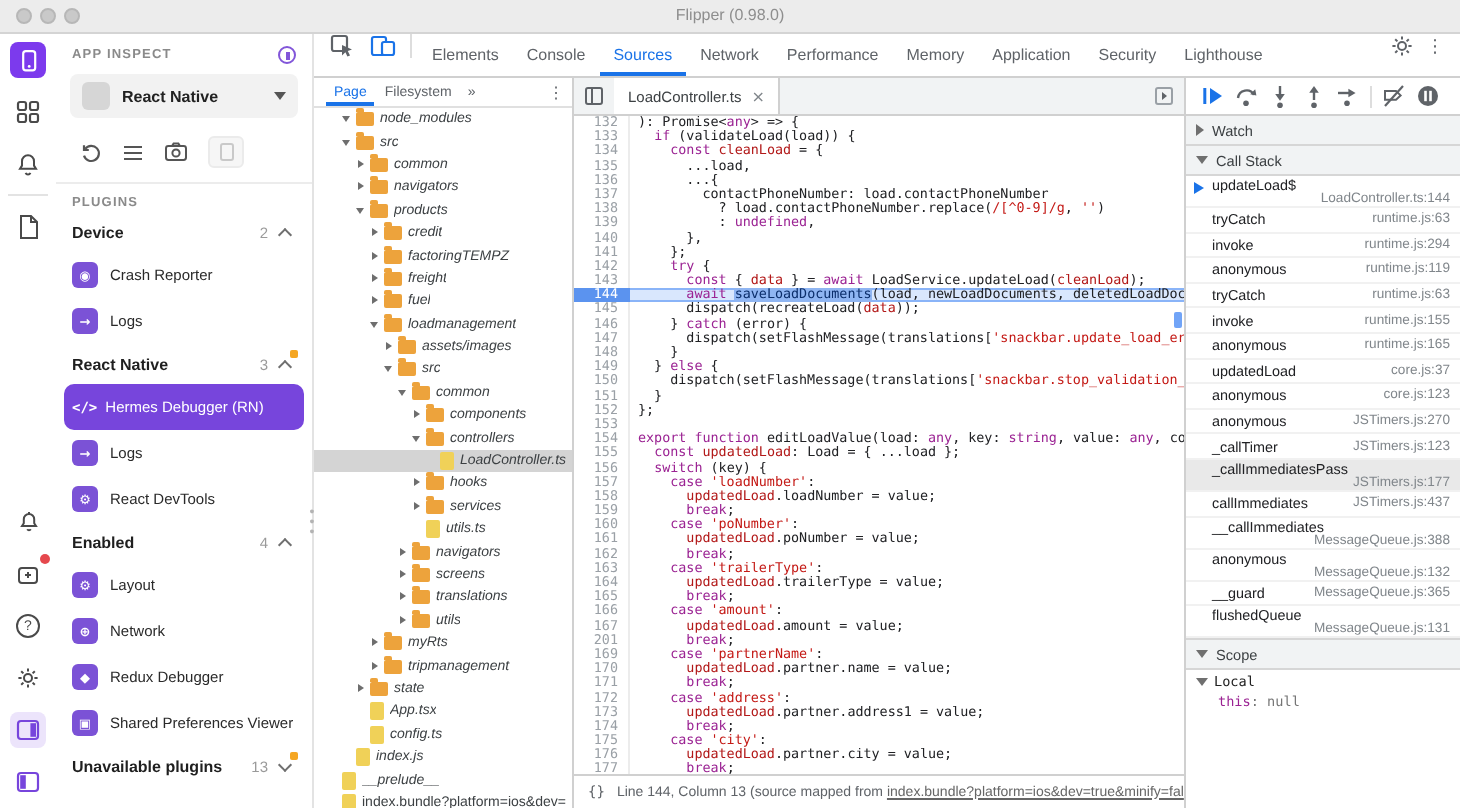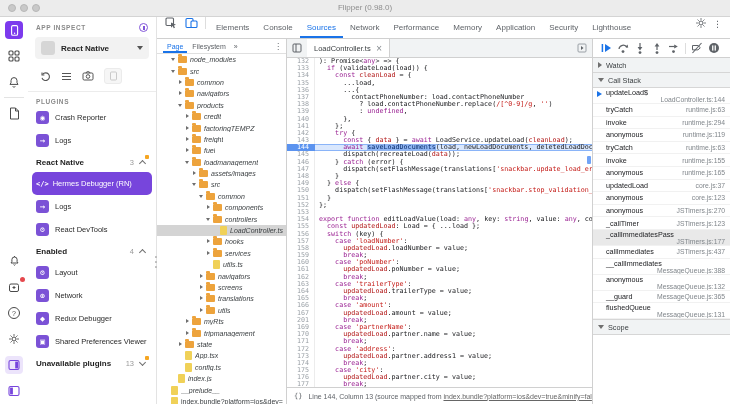--- a/index.html
+++ b/index.html
@@ -231,20 +231,26 @@
         </svg>
       </span>
     <span class="disbox">
         <svg width="9" height="10" viewBox="0 0 9 10" fill="none" stroke="#c9c9c9" stroke-width="1">
           <rect x="1.5" y="1" width="6" height="8" rx="1"></rect>
         </svg>
       </span>
   </div>
   <div class="plugins-lbl">PLUGINS</div>
   <div>
+    <div class="prow header">
+
+        <span class="plabel">Device</span>
+        <span class="pcount">2</span>
+        <span class="pcaret up"></span>
+      </div>
       <div class="prow item">
         <span class="pglyph">◉</span>
         <span class="plabel">Crash Reporter</span>
 
       </div>
       <div class="prow item">
         <span class="pglyph">→</span>
         <span class="plabel">Logs</span>
 
       </div>
@@ -888,15 +894,24 @@
           <div class="frame wrap">
 
             <span class="fname">flushedQueue</span>
             <span class="floc">MessageQueue.js:131</span>
           </div>
       </div>
       <div class="sect topline">
         <span class="scaret down"></span>
         <span>Scope</span>
       </div>
+      <div class="scopebody">
+        <div class="scope-row">
+          <span class="scaret down"></span>
+          <span>Local</span>
+        </div>
+        <div class="scope-this">
+          <span class="propname">this</span><span class="propval">: null</span>
+        </div>
+      </div>
     </div>
   </div>
 </div>
 
 </body></html>

